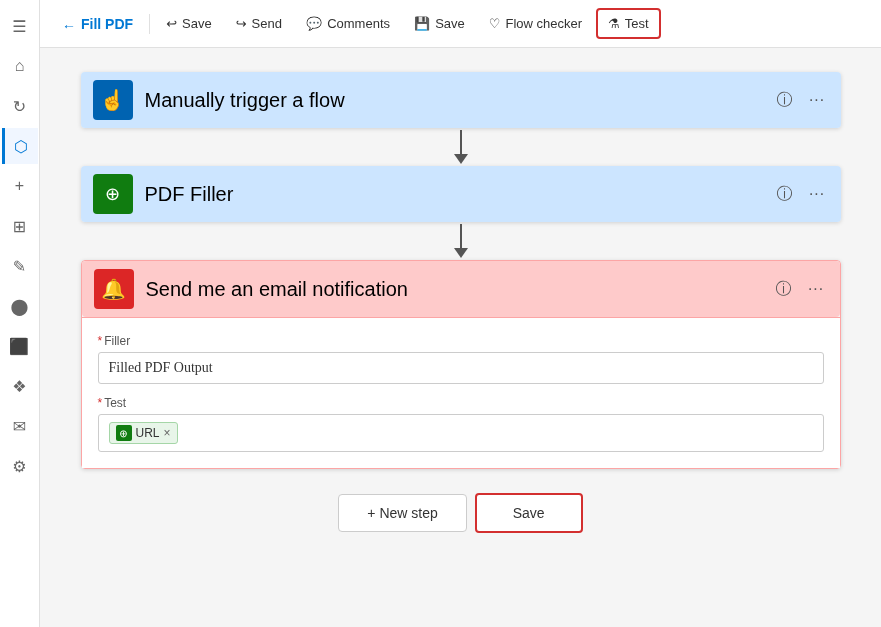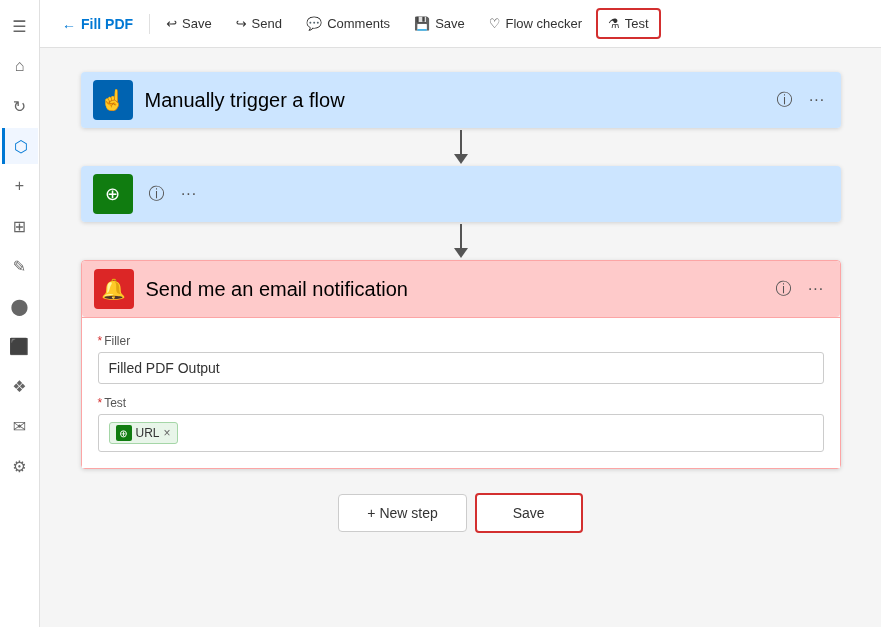--- a/index.html
+++ b/index.html
@@ -186,21 +186,21 @@
     }
     .field-label .required { color: #d32f2f; }
 
     .text-input {
       width: 100%;
       padding: 7px 10px;
       border: 1px solid #ccc;
       border-radius: 3px;
       font-size: 14px;
       color: #333;
-      font-family: Liberation Sans, sans-serif;
+      font-family: Liberation Serif, serif;
       outline: none;
     }
 
     .body-field {
       width: 100%;
       padding: 7px 10px;
       border: 1px solid #ccc;
       border-radius: 3px;
       font-size: 14px;
       color: #333;
@@ -380,20 +380,21 @@
     </div>
 
     <div class="flow-arrow">
       <div class="arrow-line"></div>
       <div class="arrow-head"></div>
     </div>
 
     <div class="flow-block block-pdf">
       <div class="block-header">
         <div class="block-icon" style="font-size:18px;">⊕</div>
+        <div class="block-title">PDF Filler</div>
         <div class="block-actions">
           <button class="icon-btn">
             <span>ⓘ</span>
           </button>
           <button class="icon-btn">
             <span>···</span>
           </button>
         </div>
       </div>
     </div>

